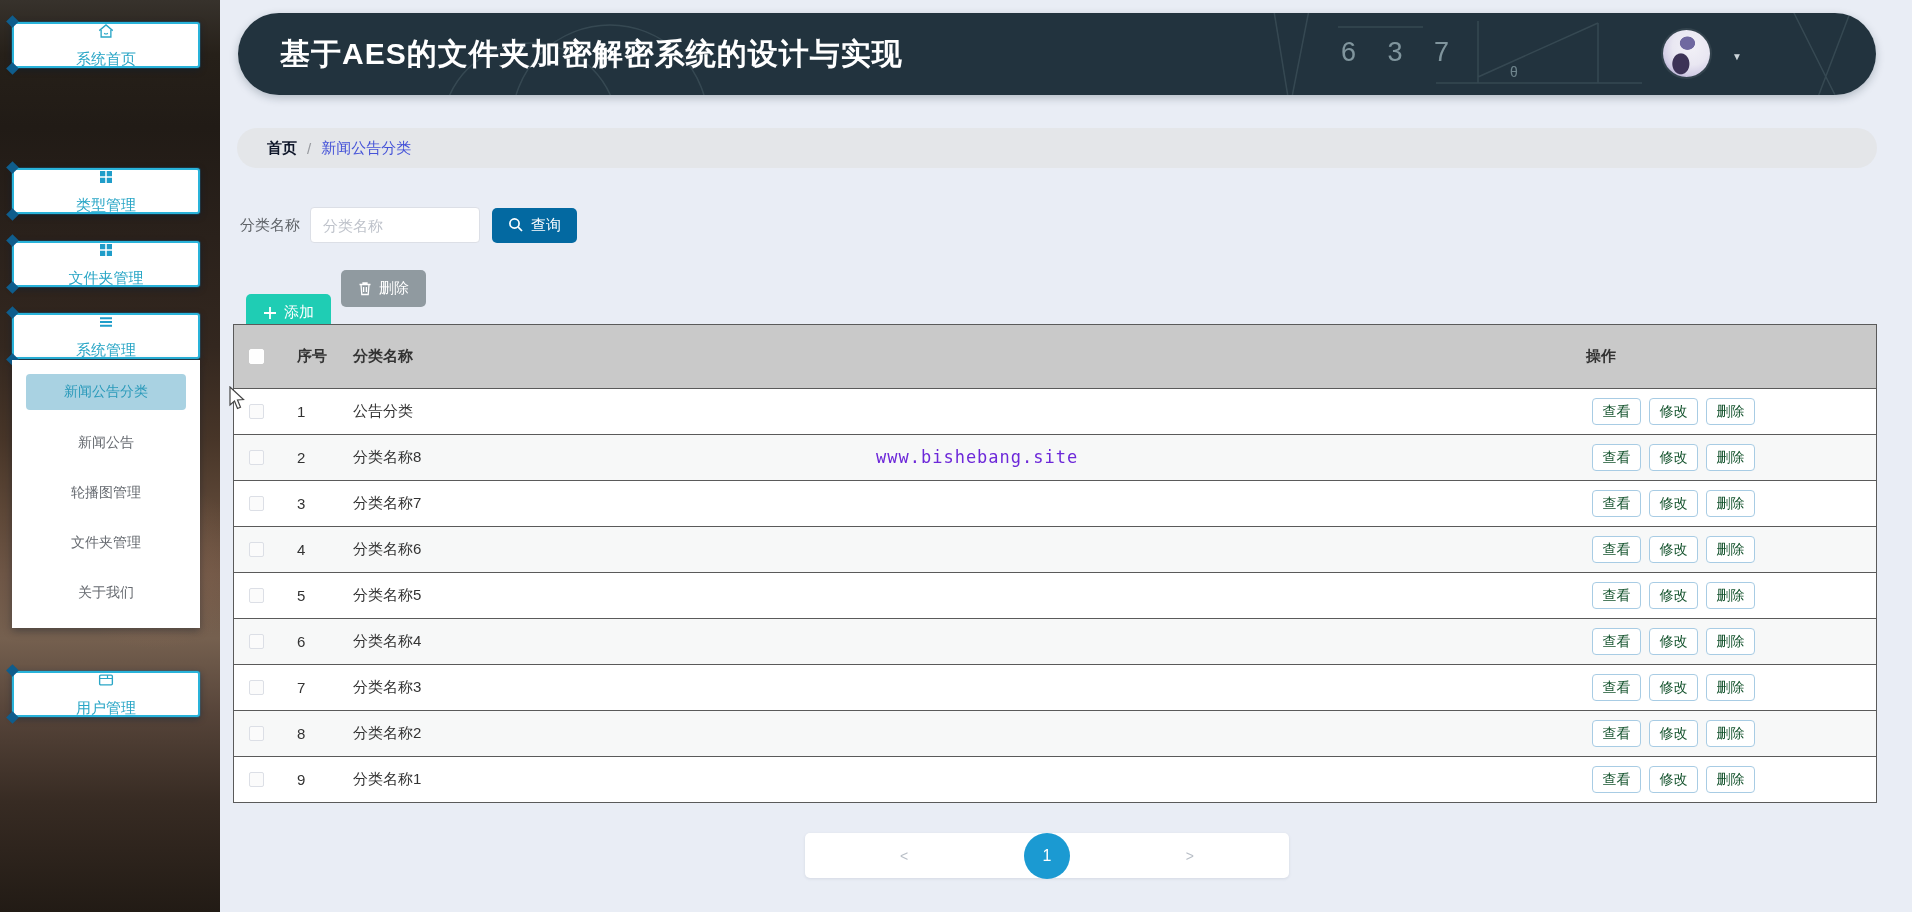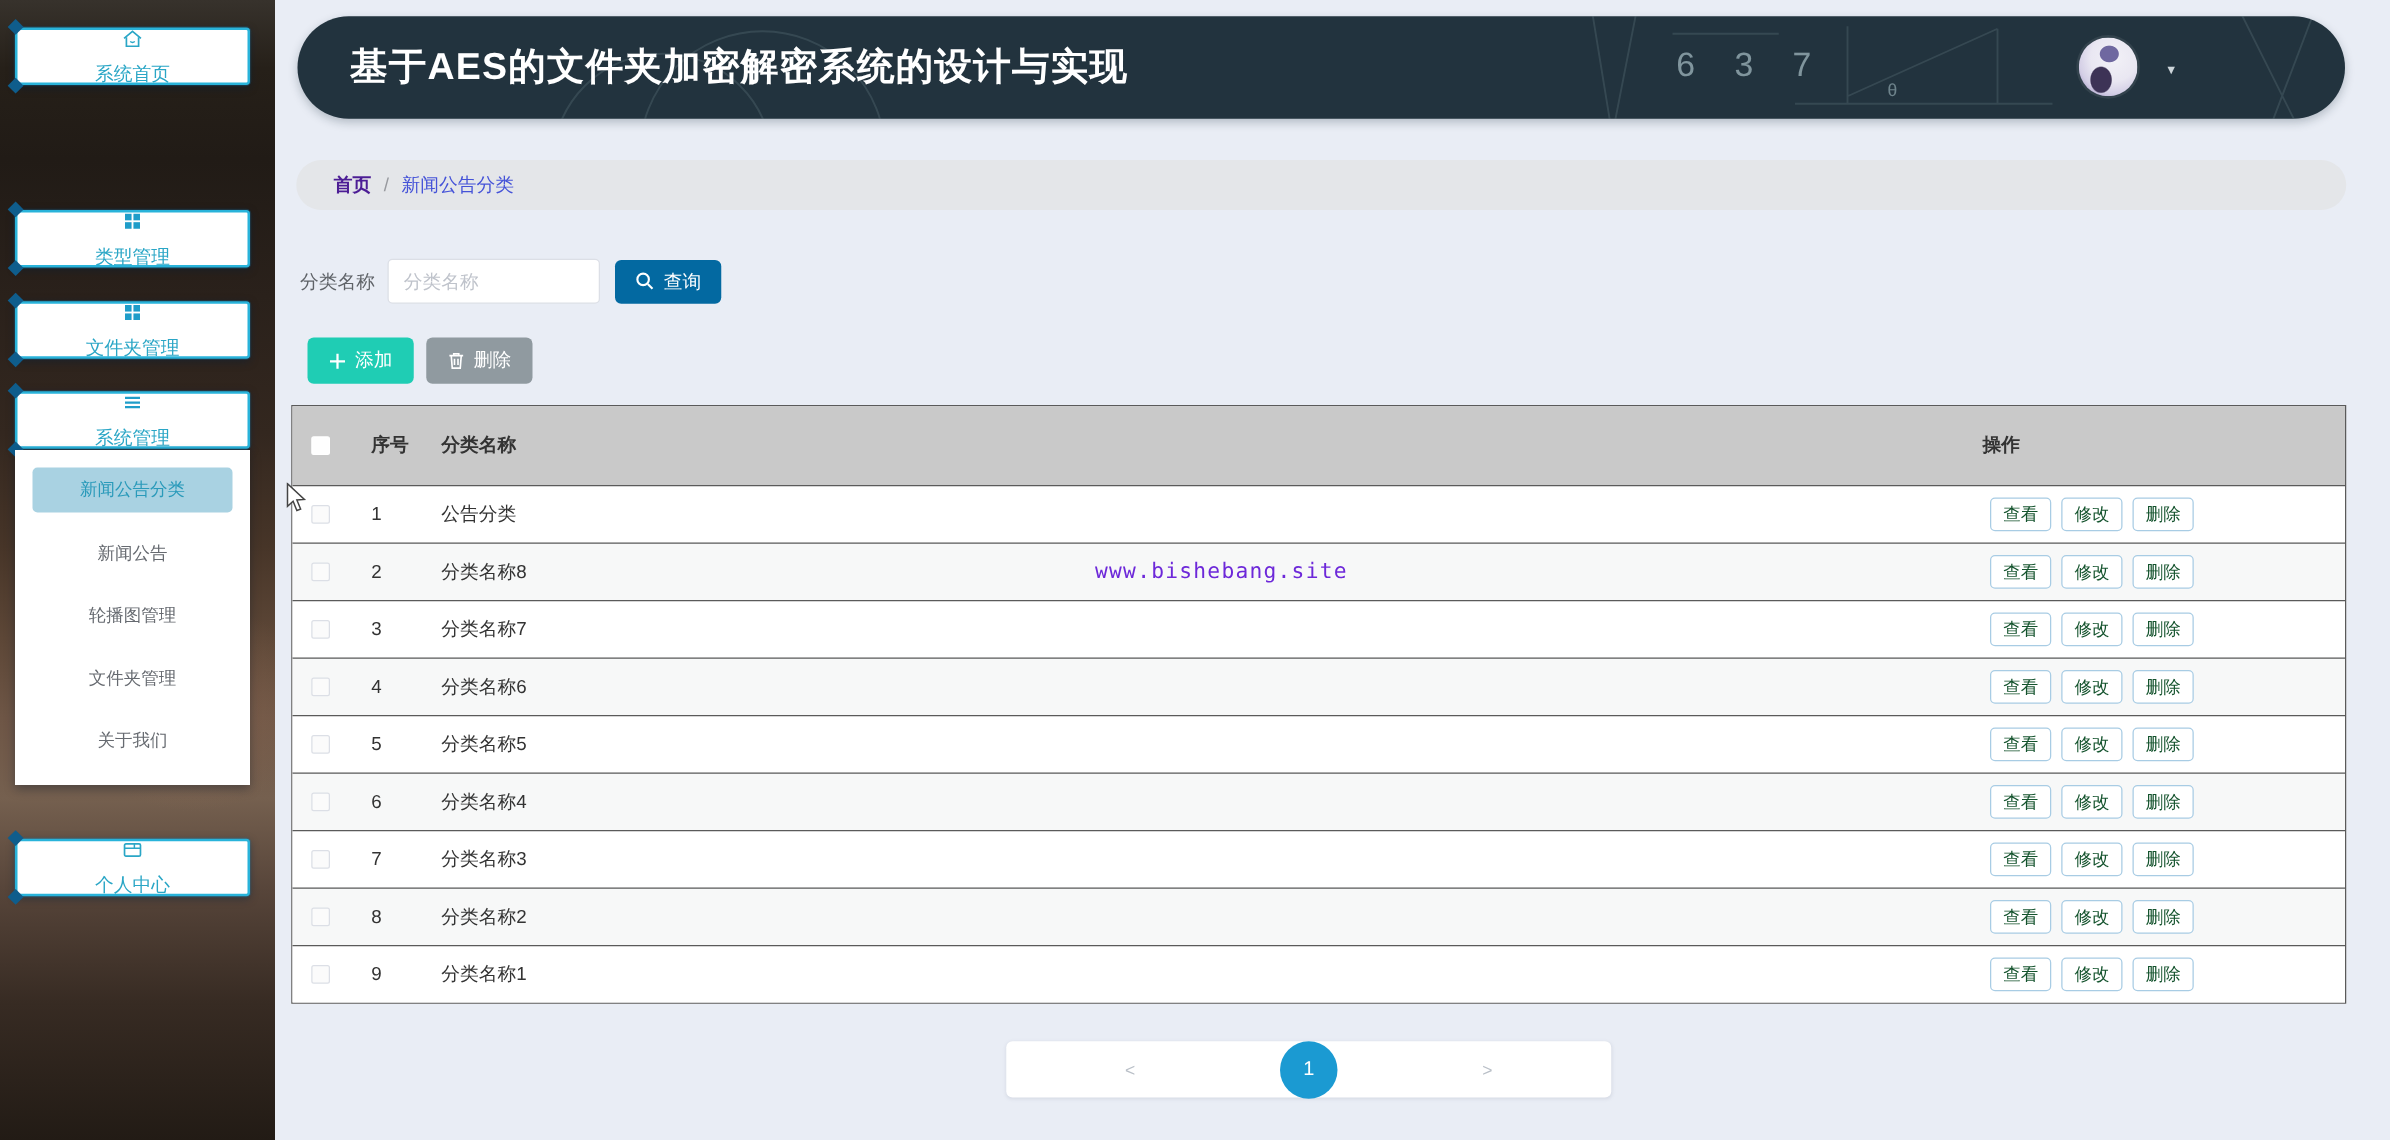--- a/index.html
+++ b/index.html
@@ -78,21 +78,21 @@
   }
   .avatar-caret {
     position:absolute; right:134px; top:38px; font-size:10px; color:#cdd5da; cursor:pointer;
   }
 
   .breadcrumb {
     position:absolute; left:17px; top:128px; width:1640px; height:40px;
     background:#e4e6e9; border-radius:20px;
     display:flex; align-items:center; padding-left:30px; font-size:15px;
   }
-  .bc-home { color:#4c1d95; font-weight:bold; cursor:pointer; }
+  .bc-home { color:#0f172a; font-weight:bold; cursor:pointer; }
   .bc-sep  { color:#97999e; margin:0 10px; }
   .bc-cur  { color:#4553d8; cursor:pointer; }
 
   .search-row {
     position:absolute; left:20px; top:207px; height:36px;
     display:flex; align-items:center;
   }
   .search-label { font-size:15px; color:#5f6368; margin-right:10px; }
   .search-input {
     width:170px; height:36px; background:#fff; border:1px solid #dcdfe6;
@@ -105,21 +105,21 @@
     background:#0369a1; color:#fff; font-size:15px; display:flex; align-items:center; gap:7px;
     cursor:pointer; font-family:"Liberation Sans", sans-serif;
   }
 
   .toolbar { position:absolute; left:26px; top:270px; display:flex; gap:10px; }
   .tb-btn {
     height:37px; padding:0 17px; border:none; border-radius:5px; color:#fff;
     font-size:15px; display:flex; align-items:center; gap:7px; cursor:pointer;
     font-family:"Liberation Sans", sans-serif;
   }
-  .tb-add { background:#1fcdb4; }
+  .tb-add { background:#1fcdb4;margin-top:24px; }
   .tb-del { background:#909aa0; }
 
   
   .table {
     position:absolute; left:13px; top:324px; width:1644px;
     border:1px solid #5a5a5a; background:#fff;
   }
   .trow, .thead {
     display:grid; grid-template-columns:44px 52px 1fr 290px;
     align-items:center; padding-left:15px;
@@ -218,21 +218,21 @@
     <div class="submenu-item">
       <span>关于我们</span>
     </div>
   </div>
 
   <div class="menu-box" style="top:671px">
     <svg class="mi" viewBox="0 0 24 24">
       <rect x="3.5" y="5.5" width="17" height="13" rx="1.5" fill="none" stroke="#2aa6c6" stroke-width="1.8"></rect>
       <path d="M3.5 10 H20.5 M14 10 V5.5" stroke="#2aa6c6" stroke-width="1.6" fill="none"></path>
     </svg>
-    <span>个人中心</span>
+    <span>用户管理</span>
   </div>
 </div>
 
 <div class="main">
 
   <div class="topbar">
     <svg class="chalk" width="1638" height="82" viewBox="0 0 1638 82">
       <g stroke="#bcd8da" fill="none" opacity="0.13" stroke-width="1.5">
         <circle cx="292" cy="118" r="88"></circle>
         <circle cx="372" cy="110" r="98"></circle>

